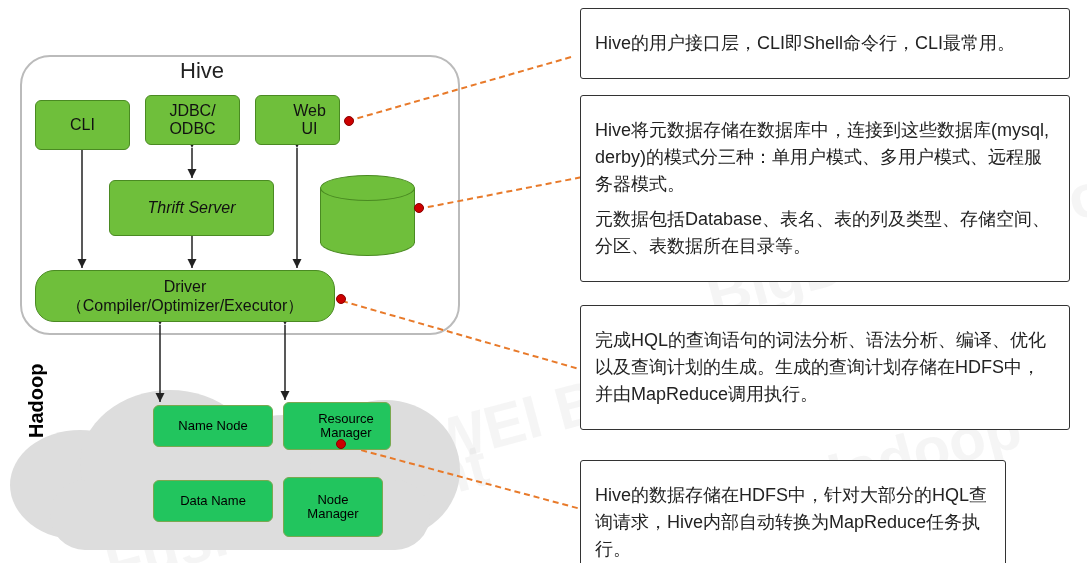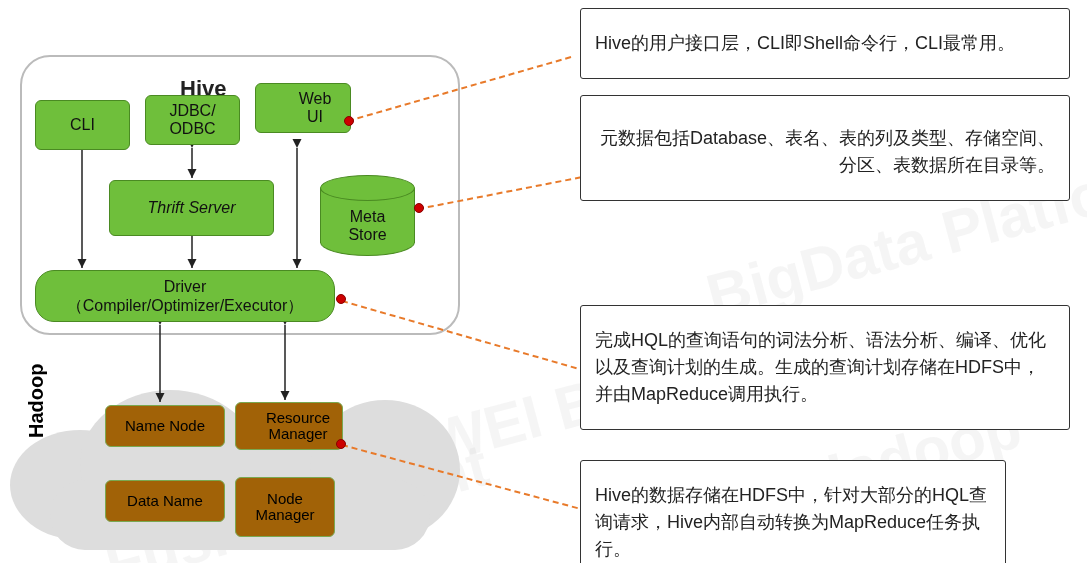--- a/index.html
+++ b/index.html
@@ -31,41 +31,40 @@
       left: 20px; top: 55px;
       width: 440px; height: 280px;
       border: 2px solid #bbb;
       border-radius: 30px;
       z-index: 2;
     }
     .hive-title {
       position: absolute;
       left: 180px; top: 58px;
       font-size: 22px;
-      font-weight: bold;
+      font-weight: normal;
       color: #222;
       z-index: 3;
-      margin-top: 18px;
     }
     .box {
       position: absolute;
       background: #6fbf3b;
       border: 1.5px solid #4a8a22;
       border-radius: 6px;
       color: #111;
       display: flex;
       align-items: center;
       justify-content: center;
       text-align: center;
       font-size: 16px;
       z-index: 3;
     }
     .box-cli { left: 35px; top: 100px; width: 95px; height: 50px; }
     .box-jdbc { left: 145px; top: 95px; width: 95px; height: 50px; line-height: 1.1; }
-    .box-webui { left: 255px; top: 83px; width: 96px; height: 50px; line-height: 1.1; padding-left: 24px; }
+    .box-webui { left: 255px; top: 95px; width: 85px; height: 50px; line-height: 1.1; padding-left: 24px; }
     .box-thrift { left: 109px; top: 180px; width: 165px; height: 56px; font-style: italic; }
     .box-driver { left: 35px; top: 270px; width: 300px; height: 52px; line-height: 1.2; border-radius: 19px; }
 
     .metastore {
       position: absolute;
       left: 320px; top: 175px;
       width: 95px; height: 85px;
       z-index: 3;
     }
     .cyl-top {
@@ -118,30 +117,31 @@
       position: absolute;
       left: 48px; top: 415px;
       font-size: 20px;
       font-weight: bold;
       transform: rotate(-90deg);
       transform-origin: left bottom;
       z-index: 3;
     }
     .hbox {
       position: absolute;
-      background: #a16207;
+      background: #22c55e;
       border: 1.5px solid #7aa850;
       border-radius: 6px;
       display: flex;
       align-items: center;
       justify-content: center;
       text-align: center;
-      font-size: 15px;
+      font-size: 13px;
       z-index: 3;
       line-height: 1.1;
+      margin-left: 48px;
     }
     .hbox-nn { left: 105px; top: 405px; width: 120px; height: 42px; }
     .hbox-rm { left: 235px; top: 402px; width: 108px; height: 48px; padding-left: 18px; }
     .hbox-dn { left: 105px; top: 480px; width: 120px; height: 42px; }
     .hbox-nm { left: 235px; top: 477px; width: 100px; height: 60px; text-align: center; }
 
     .callout-box {
       position: absolute;
       border: 1.5px solid #333;
       border-radius: 3px;
@@ -149,21 +149,21 @@
       font-size: 18px;
       line-height: 1.5;
       background: #fff;
       z-index: 3;
       color: #222;
     }
     .callout1 { left: 580px; top: 8px; width: 490px; }
     .callout2 { left: 580px; top: 95px; width: 490px; }
     .callout3 { left: 580px; top: 305px; width: 490px; }
     .callout4 { left: 580px; top: 460px; width: 426px; }
-    .callout-sub { margin-top: 8px; text-align: right; }
+    .callout-sub { margin-top: 8px; }
 
     .dashed-line {
       position: absolute;
       border-top: 2px dashed #e87a2a;
       z-index: 2;
     }
     .dl1 { left: 348px; top: 120px; width: 232px; transform-origin: left; transform: rotate(-16deg); }
     .dl2 { left: 418px; top: 208px; width: 166px; transform-origin: left; transform: rotate(-11deg); }
     .dl3 { left: 342px; top: 300px; width: 244px; transform-origin: left; transform: rotate(16deg); }
     .dl4 { left: 342px; top: 444px; width: 244px; transform-origin: left; transform: rotate(15deg); }
@@ -205,41 +205,40 @@
 ODBC</div>
 <div class="box box-webui" style="white-space:pre-line">Web
 UI</div>
 <div class="box box-thrift">Thrift Server</div>
 <div class="box box-driver" style="white-space:pre-line">Driver
 （Compiler/Optimizer/Executor）</div>
 
 <div class="metastore">
   <div class="cyl-body"></div>
   <div class="cyl-top"></div>
-  <div class="cyl-label" style="white-space:pre-line">Meta
-Store</div>
 </div>
 
 <div class="hadoop-cloud">
   <div class="cloud-shape c1"></div>
   <div class="cloud-shape c2"></div>
   <div class="cloud-shape c3"></div>
   <div class="cloud-shape c4"></div>
   <div class="cloud-shape c5"></div>
 </div>
 <div class="hadoop-label">Hadoop</div>
 <div class="hbox hbox-nn">Name Node</div>
 <div class="hbox hbox-rm" style="white-space:pre-line">Resource
 Manager</div>
 <div class="hbox hbox-dn">Data Name</div>
 <div class="hbox hbox-nm" style="white-space:pre-line">Node
 Manager</div>
 
 <div class="callout-box callout1">Hive的用户接口层，CLI即Shell命令行，CLI最常用。</div>
 <div class="callout-box callout2">
+  <div>Hive将元数据存储在数据库中，连接到这些数据库(mysql, derby)的模式分三种：单用户模式、多用户模式、远程服务器模式。</div>
   <div class="callout-sub">元数据包括Database、表名、表的列及类型、存储空间、分区、表数据所在目录等。</div>
 </div>
 <div class="callout-box callout3">完成HQL的查询语句的词法分析、语法分析、编译、优化以及查询计划的生成。生成的查询计划存储在HDFS中，并由MapReduce调用执行。</div>
 <div class="callout-box callout4">Hive的数据存储在HDFS中，针对大部分的HQL查询请求，Hive内部自动转换为MapReduce任务执行。</div>
 
 <div class="dashed-line dl1"></div>
 <div class="dashed-line dl2"></div>
 <div class="dashed-line dl3"></div>
 <div class="dashed-line dl4"></div>
 

